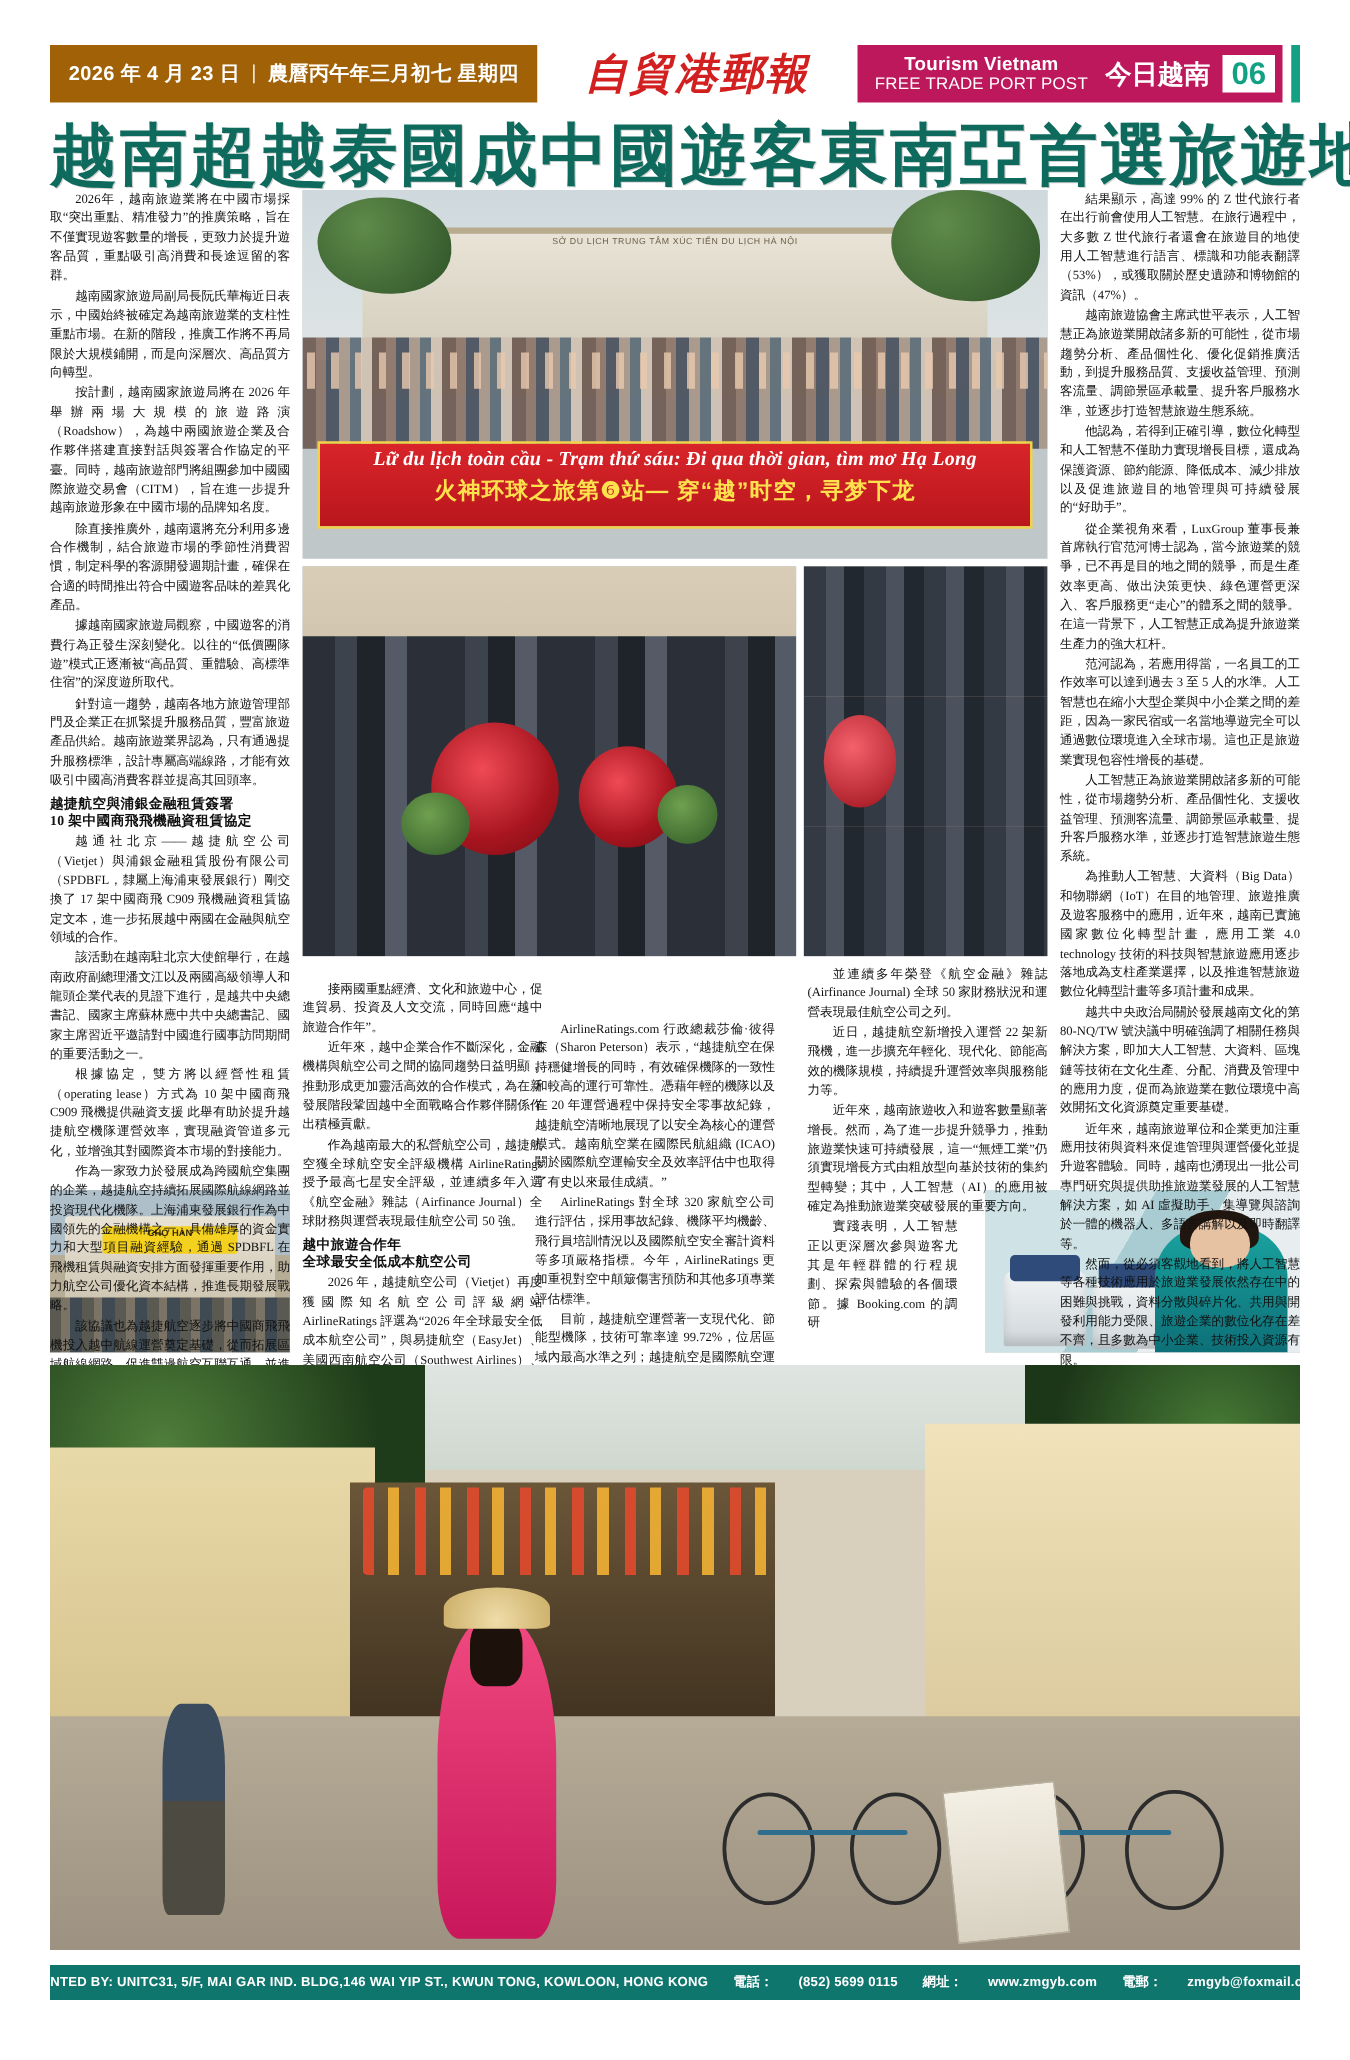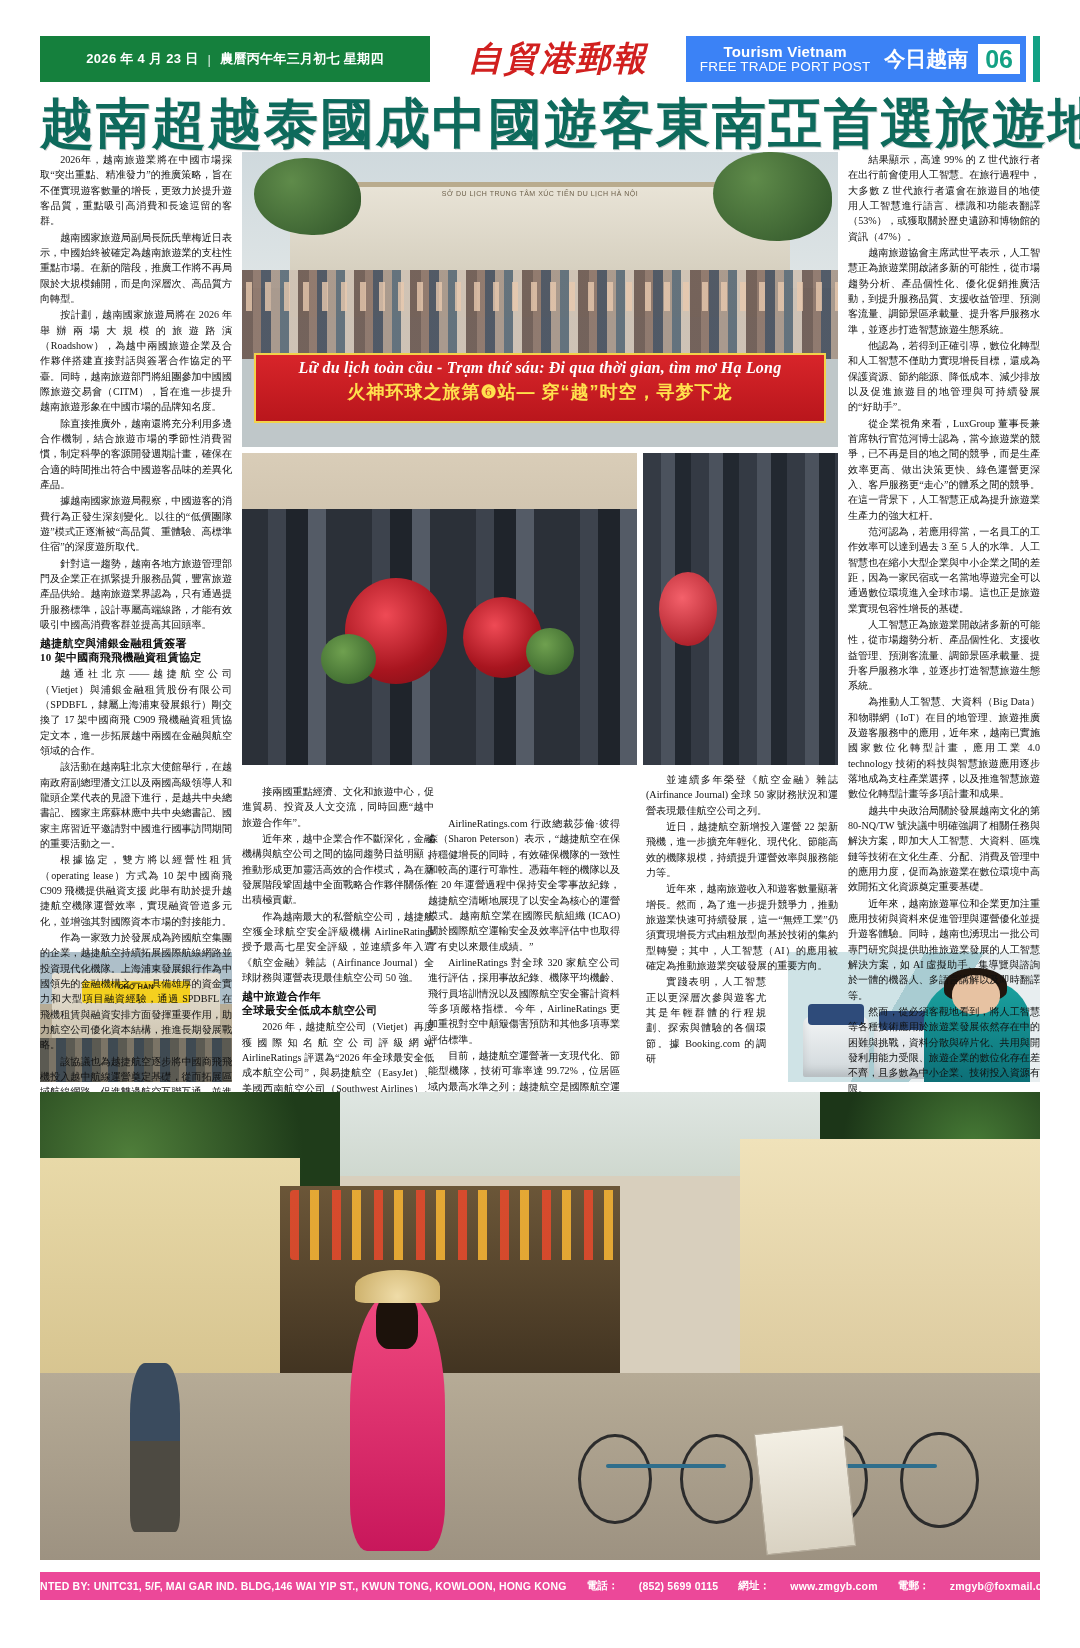--- a/index.html
+++ b/index.html
@@ -11,37 +11,37 @@
   }
   .page { position: relative; width: 1080px; height: 1648px; padding: 0; }
 
   
   .masthead {
     position: absolute; left: 40px; top: 36px;
     width: 1000px; height: 46px;
     display: flex; align-items: stretch;
   }
   .mh-date {
-    background: #15803d; color: #fff;
+    background: #a16207; color: #fff;
     flex: 0 0 390px;
     display: flex; align-items: center; justify-content: center;
     font-family: "Liberation Sans", sans-serif;
-    font-size: 13px; font-weight: bold; letter-spacing: .3px;
+    font-size: 16px; font-weight: bold; letter-spacing: .3px;
   }
   .mh-date .sep { padding: 0 9px; font-weight: normal; opacity: .85; }
   .mh-gap { flex: 0 0 14px; background: #ffffff; }
   .mh-logo {
     flex: 1 1 auto;
     display: flex; align-items: center; justify-content: center;
     color: #d1201f;
     font-family: "Liberation Serif", serif;
     font-size: 34px; font-weight: bold; letter-spacing: 2px; font-style: italic;
   }
   .mh-right {
-    flex: 0 0 340px; background: #3b82f6; color: #fff;
+    flex: 0 0 340px; background: #be185d; color: #fff;
     display: flex; align-items: center; padding: 0 6px 0 10px; gap: 10px;
   }
   .mh-en { text-align: center; line-height: 1.05; flex: 1 1 auto;
            font-family: "Liberation Sans", sans-serif; }
   .mh-en .l1 { font-size: 15px; font-weight: bold; letter-spacing: .2px; }
   .mh-en .l2 { font-size: 13.5px; letter-spacing: .2px; }
   .mh-cn { font-family: "Liberation Sans", sans-serif;
            font-size: 21px; font-weight: bold; white-space: nowrap; }
   .mh-pageno {
     background: #fff; color: #13a184;
@@ -263,21 +263,21 @@
   }
   .bp-sign {
     position:absolute; left: 72%; bottom: 2%; width: 9%; height: 26%;
     background: linear-gradient(#f3efe4,#d9d2c2); transform: rotate(-6deg);
     border: 1px solid #b9b0a0;
   }
 
   
   .footer {
     position: absolute; left: 40px; top: 1572px;
-    width: 1000px; height: 28px; background: #ec4899;
+    width: 1000px; height: 28px; background: #0f766e;
     display: flex; align-items: center; justify-content: center; gap: 20px;
     color: #fff; font-family: "Liberation Sans", sans-serif;
     font-size: 10.5px; font-weight: bold; letter-spacing: .2px;
   }
   .footer .seg { white-space: nowrap; }
 </style>
 </head>
 <body>
 
 <div class="page">

